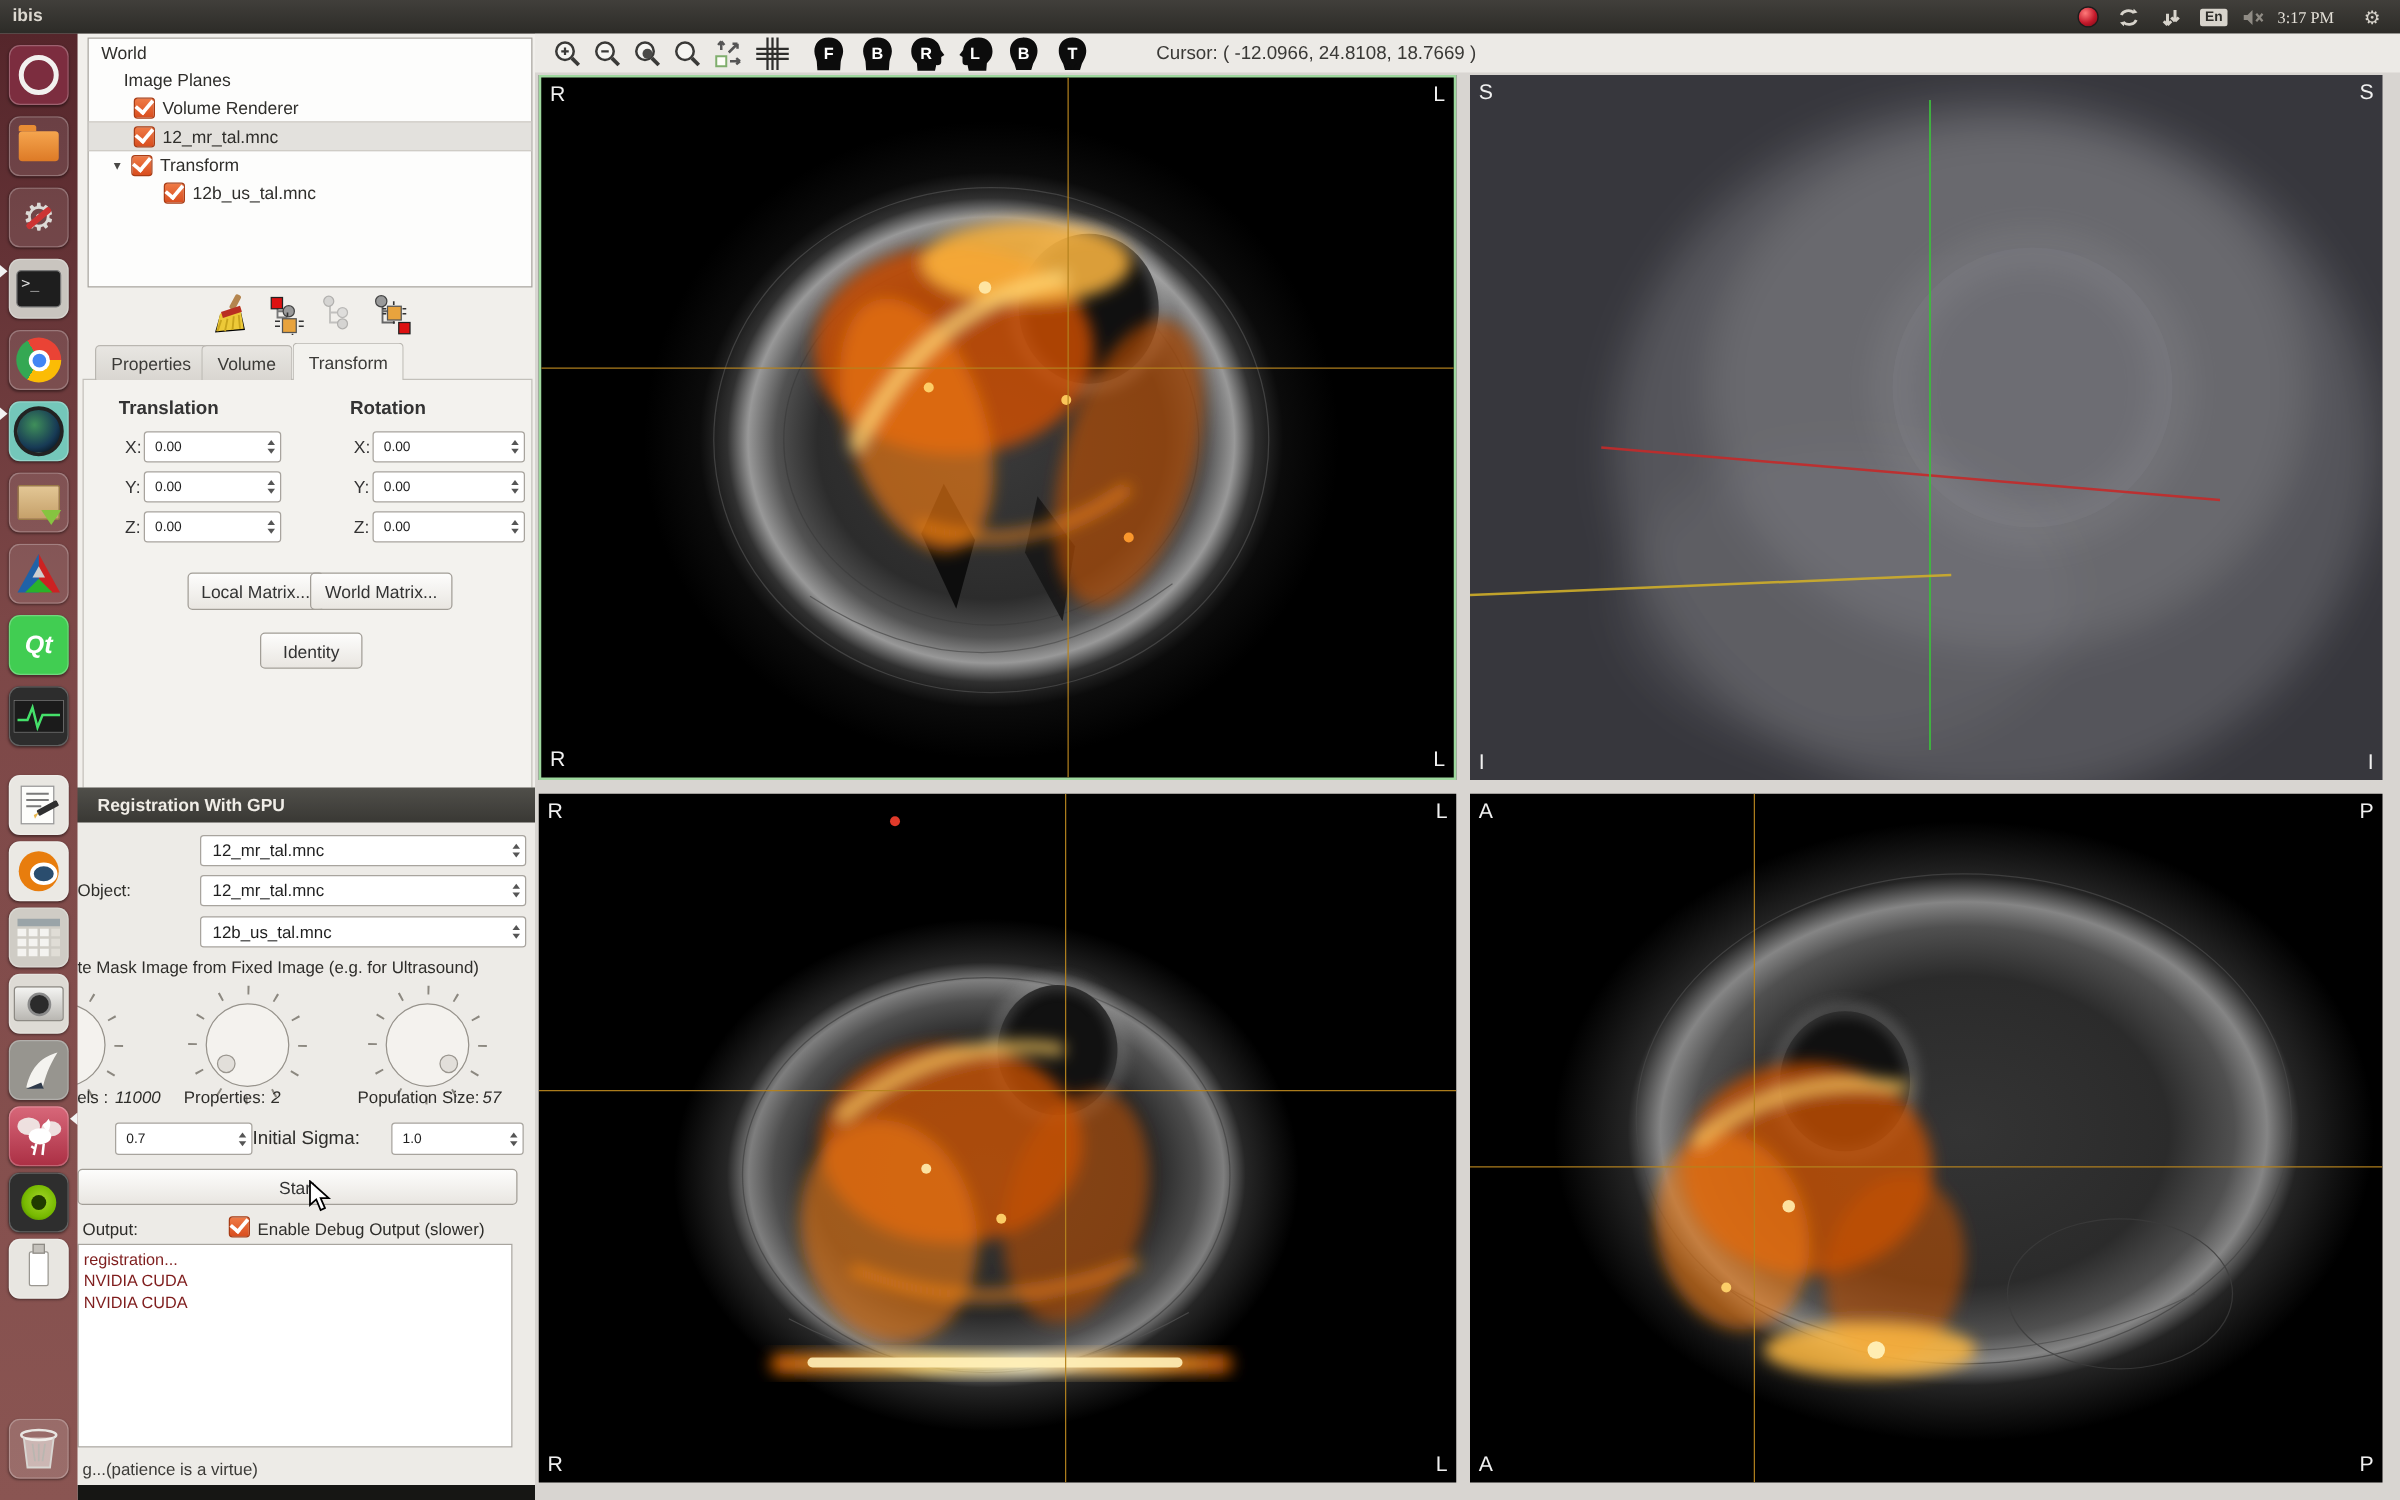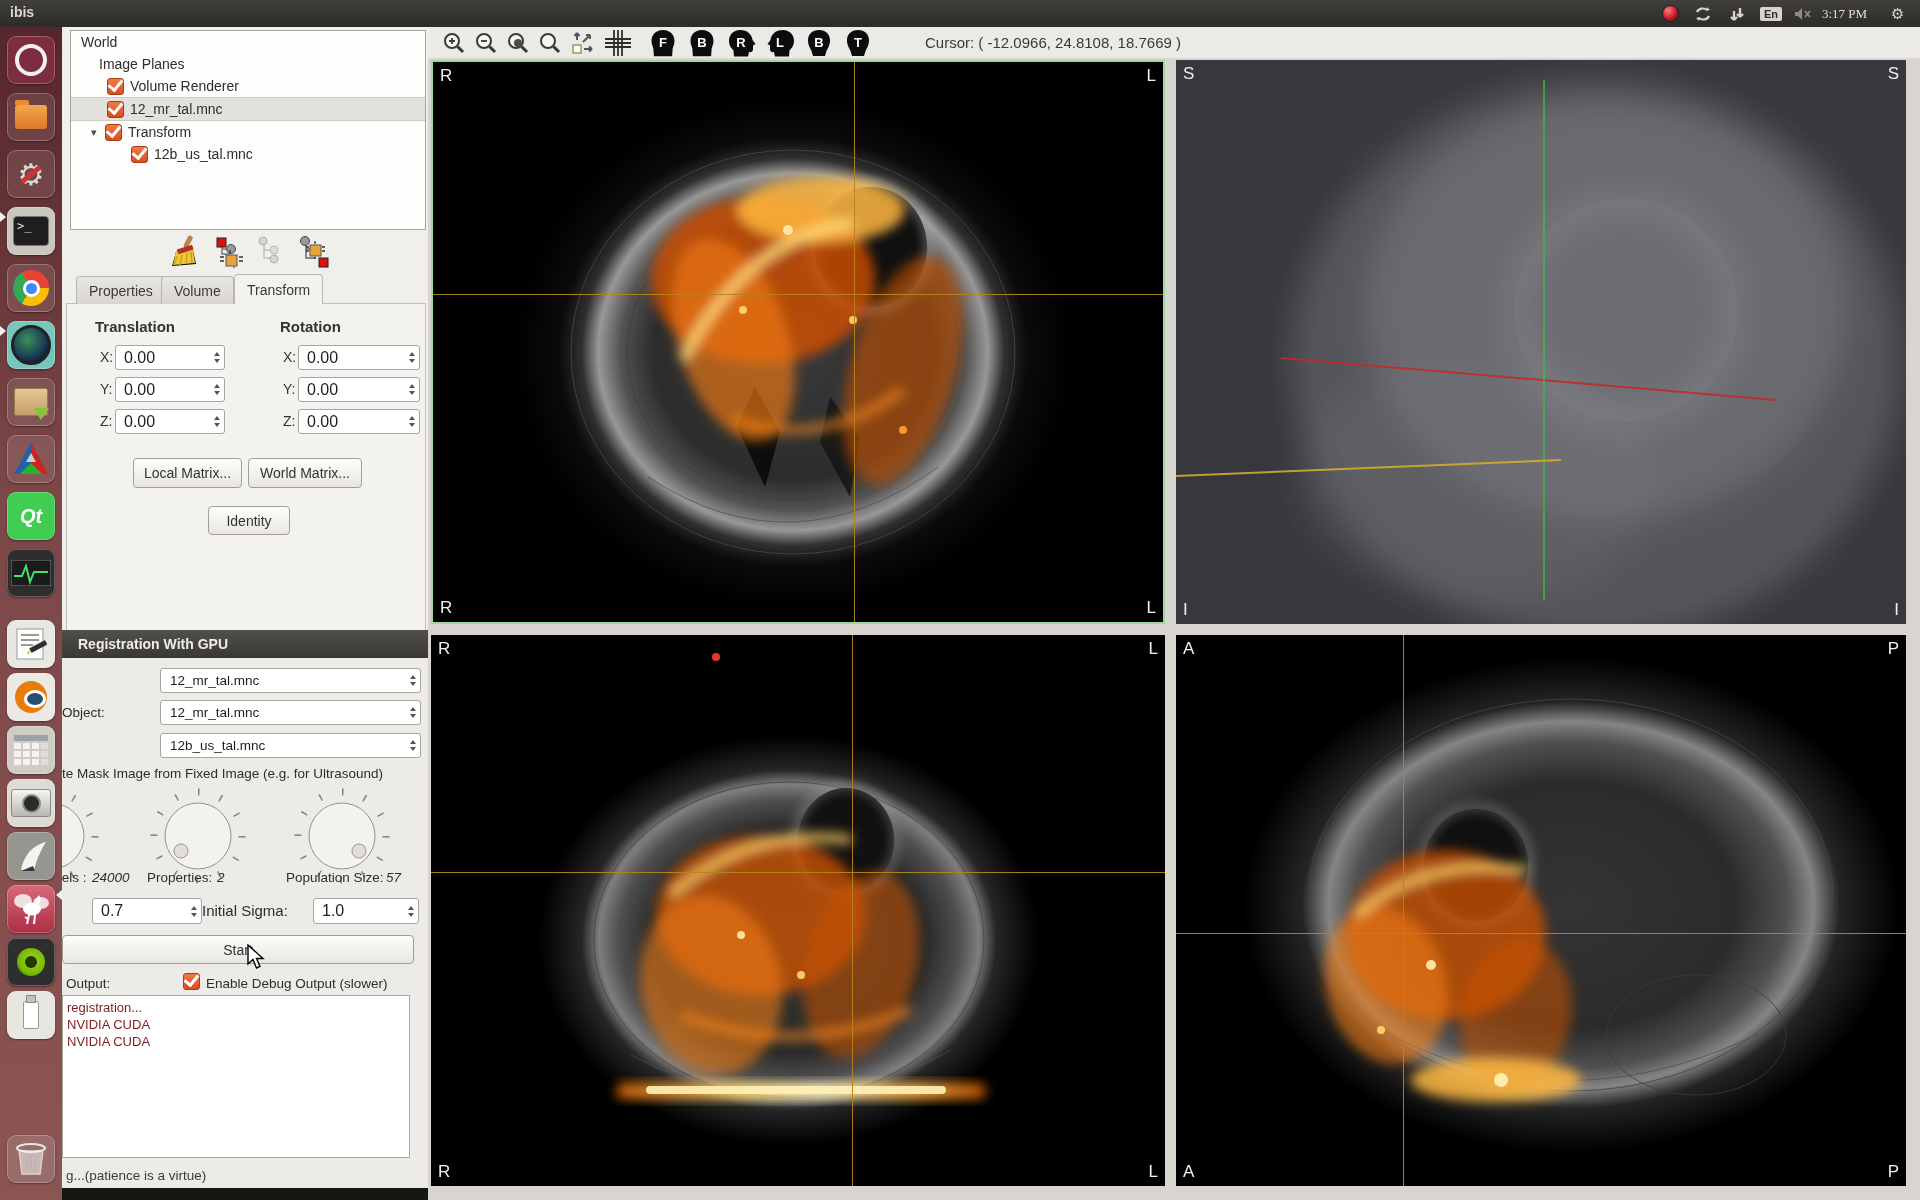--- a/index.html
+++ b/index.html
@@ -49,21 +49,21 @@
   #tabframe{position:absolute;left:4px;top:276px;width:358px;height:327px;
     border:1px solid #c3c0ba;background:#f3f2ee;}
   .tab{position:absolute;top:249px;height:27px;padding:0 12px;font-size:14px;color:#3b3a37;
     background:linear-gradient(#e8e6e2,#d9d6d1);border:1px solid #b9b6b0;border-bottom:none;
     border-radius:4px 4px 0 0;display:flex;align-items:center;}
   .tab.active{background:#f3f2ee;height:29px;top:247px;z-index:5;font-weight:normal;}
 
   .grouplabel{position:absolute;font-size:15px;font-weight:bold;color:#333;}
   .axlabel{position:absolute;font-size:14px;color:#333;}
   .spin{position:absolute;background:#fff;border:1px solid #a8a49e;border-radius:3px;
-    font-size:16px;color:#1e1e1e;display:flex;align-items:center;padding-left:8px;}
+    font-size:11px;color:#1e1e1e;display:flex;align-items:center;padding-left:8px;}
   .updown{position:absolute;right:4px;top:0;bottom:0;display:flex;flex-direction:column;
     justify-content:center;gap:3px;}
   .updown i{display:block;width:0;height:0;border-left:3.5px solid transparent;border-right:3.5px solid transparent;}
   .updown .u{border-bottom:4px solid #555;}
   .updown .d{border-top:4px solid #555;}
   .btn{position:absolute;background:linear-gradient(#fdfdfc,#e9e6e1);border:1px solid #a29e97;
     border-radius:4px;font-size:14px;color:#333;display:flex;align-items:center;justify-content:center;}
 
   
   #regwin{position:absolute;left:56px;top:630px;width:372px;height:558px;background:#edebe7;}
@@ -251,21 +251,21 @@
       </div>
     <div class="axlabel" style="left:221px;top:386px;">Z:</div>
     <div class="spin" style="left:236px;top:382px;width:112px;height:23px;">
       <span>0.00</span>
       <span class="updown">
           <i class="u"></i>
           <i class="d"></i>
         </span>
       </div>
 
-    <div class="btn" style="left:71px;top:431px;width:107px;height:28px;">
+    <div class="btn" style="left:88px;top:431px;width:107px;height:28px;">
       <span>Local Matrix...</span>
       </div>
     <div class="btn" style="left:186px;top:431px;width:112px;height:28px;">
       <span>World Matrix...</span>
       </div>
     <div class="btn" style="left:146px;top:479px;width:80px;height:27px;">
       <span>Identity</span>
       </div>
   </div>
 
@@ -309,21 +309,21 @@
       <circle cx="48" cy="48" r="33" fill="#f4f2ee" stroke="#96928b"></circle>
       <circle cx="31" cy="63" r="7" fill="#e2dfda" stroke="#9a968f"></circle>
     </svg>
     <svg class="dial" style="left:238px;top:158px;" width="96" height="96" viewBox="0 0 96 96">
       <circle cx="48" cy="48" r="44" fill="none" stroke="#8c8880" stroke-width="7" stroke-dasharray="1.6 21.4"></circle>
       <circle cx="48" cy="48" r="33" fill="#f4f2ee" stroke="#96928b"></circle>
       <circle cx="65" cy="63" r="7" fill="#e2dfda" stroke="#9a968f"></circle>
     </svg>
 
     <div class="reglabel" style="left:-13px;top:240px;">Pixels :</div>
-    <div class="reglabel" style="left:36px;top:240px;font-style:italic;">24000</div>
+    <div class="reglabel" style="left:36px;top:240px;font-style:italic;">11000</div>
     <div class="reglabel" style="left:91px;top:240px;">Properties:</div>
     <div class="reglabel" style="left:161px;top:240px;font-style:italic;">2</div>
     <div class="reglabel" style="left:230px;top:240px;">Population Size:</div>
     <div class="reglabel" style="left:330px;top:240px;font-style:italic;">57</div>
 
     <div class="spin" style="left:36px;top:268px;width:100px;height:24px;">
       <span>0.7</span>
       <span class="updown">
           <i class="u"></i>
           <i class="d"></i>

